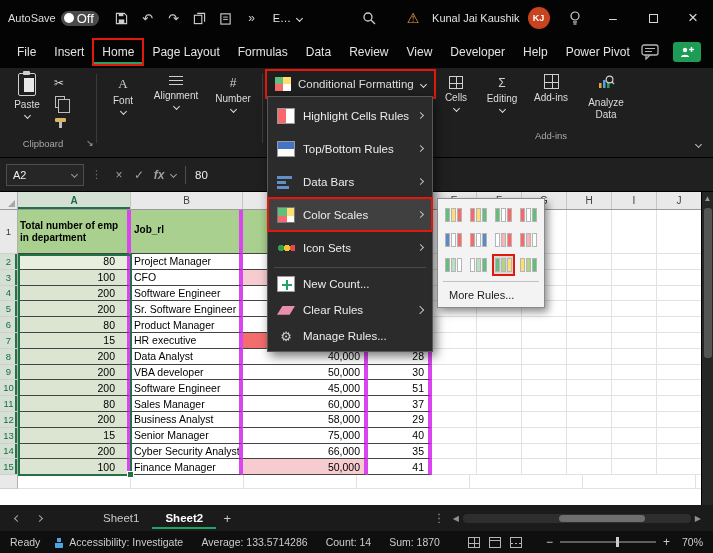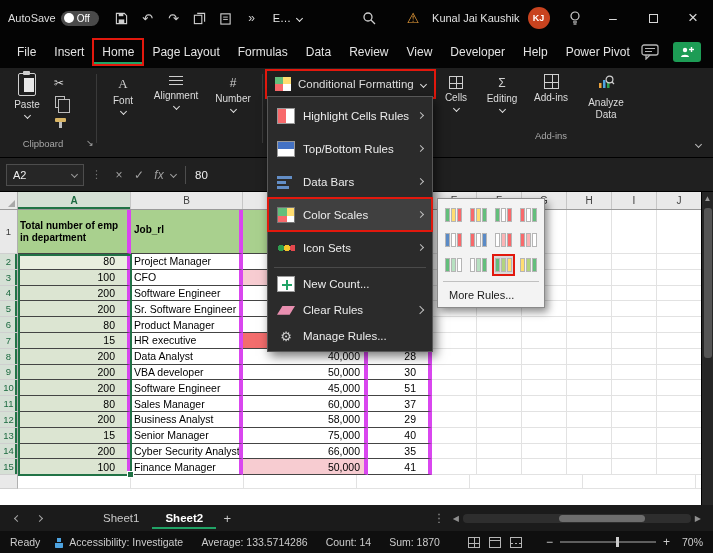--- a/index.html
+++ b/index.html
@@ -5,21 +5,21 @@
   *{box-sizing:border-box;margin:0;padding:0;}
   html,body{width:713px;height:553px;overflow:hidden;}
   body{font-family:"Liberation Sans",sans-serif;background:#000;position:relative;font-size:11px;color:#ddd;}
 
   
   .titlebar{height:36px;background:#040404;display:flex;align-items:center;padding-left:8px;}
   .tb-icon{display:flex;align-items:center;justify-content:center;width:26px;height:30px;color:#cfcfcf;font-size:13px;}
   .autosave{display:flex;align-items:center;gap:5px;margin-right:10px;}
   .toggle{width:38px;height:15px;border-radius:8px;background:#4a4a4a;display:flex;align-items:center;padding:0 3px;gap:3px;}
   .knob{width:10px;height:10px;border-radius:50%;background:#fff;}
-  .toggle-state{font-size:10px;color:#fff;}
+  .toggle-state{font-size:13px;color:#fff;}
   .undo-icon::before{content:"↶";}
   .redo-icon::before{content:"↷";}
   .more-cmds-icon::before{content:"»";font-size:12px;}
   .docmenu{display:flex;align-items:center;gap:6px;padding:0 8px;height:28px;color:#e8e8e8;}
   .chv{width:5px;height:5px;border-right:1.4px solid currentColor;border-bottom:1.4px solid currentColor;display:inline-block;transform:rotate(45deg);flex:0 0 auto;}
   .chv.r{transform:rotate(-45deg);}
   .chv.l{transform:rotate(135deg);}
   .warn{color:#f2a33c;font-size:14px;}
   .username{font-size:11px;color:#e0e0e0;margin:0 8px 0 6px;white-space:nowrap;}
   .avatar{width:22px;height:22px;border-radius:50%;background:#c8431f;color:#fff;font-size:9px;font-weight:bold;display:flex;align-items:center;justify-content:center;}
@@ -63,21 +63,21 @@
   .cf-button{position:absolute;left:266px;top:2px;height:28px;display:flex;flex-direction:row;align-items:center;gap:7px;padding:0 9px;color:#ddd;font-size:11.5px;white-space:nowrap;}
   .two-line{white-space:normal;text-align:center;line-height:1.15;}
   .collapse-chv{position:absolute;right:12px;bottom:10px;color:#bbb;}
 
   
   .formulabar{height:34px;background:#202020;display:flex;align-items:center;padding-left:6px;border-bottom:1px solid #000;}
   .namebox{width:78px;height:22px;background:#262626;border:1px solid #4d4d4d;display:flex;align-items:center;padding:0 6px;color:#eee;font-size:11px;}
   .namebox .chv{margin-left:auto;color:#9a9a9a;}
   .dots{color:#777;margin:0 7px;font-size:11px;}
   .fxbtn{width:20px;text-align:center;color:#9f9f9f;font-size:12px;}
-  .fx-label{font-style:italic;}
+  .fx-label{font-style:italic;font-weight:bold;}
   .fbar-sep{width:1px;height:18px;background:#4d4d4d;margin:0 9px;}
   .fvalue{color:#eee;font-size:11.5px;}
 
   
   .grid{height:313px;background:#fff;position:relative;overflow:hidden;color:#000;}
   .colheads{display:flex;height:18px;background:#e9e9e9;border-bottom:1px solid #9a9a9a;font-size:10px;color:#3d3d3d;}
   .corner{width:18px;border-right:1px solid #b0b0b0;position:relative;flex:0 0 auto;}
   .corner::after{content:"";position:absolute;right:2px;bottom:2px;border-left:7px solid transparent;border-bottom:7px solid #a8a8a8;}
   .colhead{display:flex;align-items:center;justify-content:center;border-right:1px solid #c6c6c6;flex:0 0 auto;}
   .w-a{width:113px;}.w-b{width:112px;}.w-c{width:125px;}.w-d{width:64px;}.w-s{width:45px;}
@@ -86,21 +86,21 @@
   .grow.r1{height:44px;}
   .grow.partial{height:14px;}
   .rowhead{width:18px;flex:0 0 auto;background:#e9e9e9;border-right:1px solid #b0b0b0;border-bottom:1px solid #cfcfcf;display:flex;align-items:center;justify-content:center;font-size:9.5px;color:#3d3d3d;}
   .rowhead.hl{background:#d5e0d5;box-shadow:inset -2px 0 0 #217346;color:#1d6b41;}
   .cell{display:flex;align-items:center;overflow:hidden;white-space:nowrap;border-right:1px solid #d8d8d8;border-bottom:1px solid #d8d8d8;flex:0 0 auto;background:#fff;}
   .data{border-right:4px solid #d946ef;border-bottom:1px solid #444;}
   .ca{width:113px;justify-content:flex-end;padding-right:12px;background:#dce5d2;}
   .ca.active{background:#e9efdf;}
   .cb{width:112px;padding-left:3px;}
   .cc{width:125px;justify-content:flex-end;padding-right:4px;}
-  .cd{width:64px;justify-content:flex-end;padding-right:12px;}
+  .cd{width:64px;justify-content:flex-end;padding-right:4px;}
   .fill{flex:1 1 auto;border-bottom:1px solid #e2e2e2;background:repeating-linear-gradient(to right,transparent 0 44px,#e2e2e2 44px 45px);}
   .h1{background:#a9d08e;font-weight:bold;font-size:10px;}
   .a1wrap{justify-content:flex-start;align-items:center;white-space:normal;line-height:1.18;padding:1px 2px;}
   .bottomtxt{align-items:flex-end;padding-bottom:18px;}
   .sel-box{position:absolute;left:18px;top:62px;width:114px;height:222px;border:2px solid #217346;pointer-events:none;z-index:2;}
   .sel-box::after{content:"";position:absolute;right:-4px;bottom:-4px;width:5px;height:5px;background:#217346;border:1px solid #fff;}
   .vscroll{position:absolute;right:0;top:0;width:12px;height:100%;background:#262626;border-left:1px solid #000;z-index:3;}
   .vscroll .up{color:#999;font-size:8px;text-align:center;height:14px;line-height:14px;}
   .vthumb{width:8px;margin:2px auto;height:150px;background:#555;border-radius:3px;}
 

